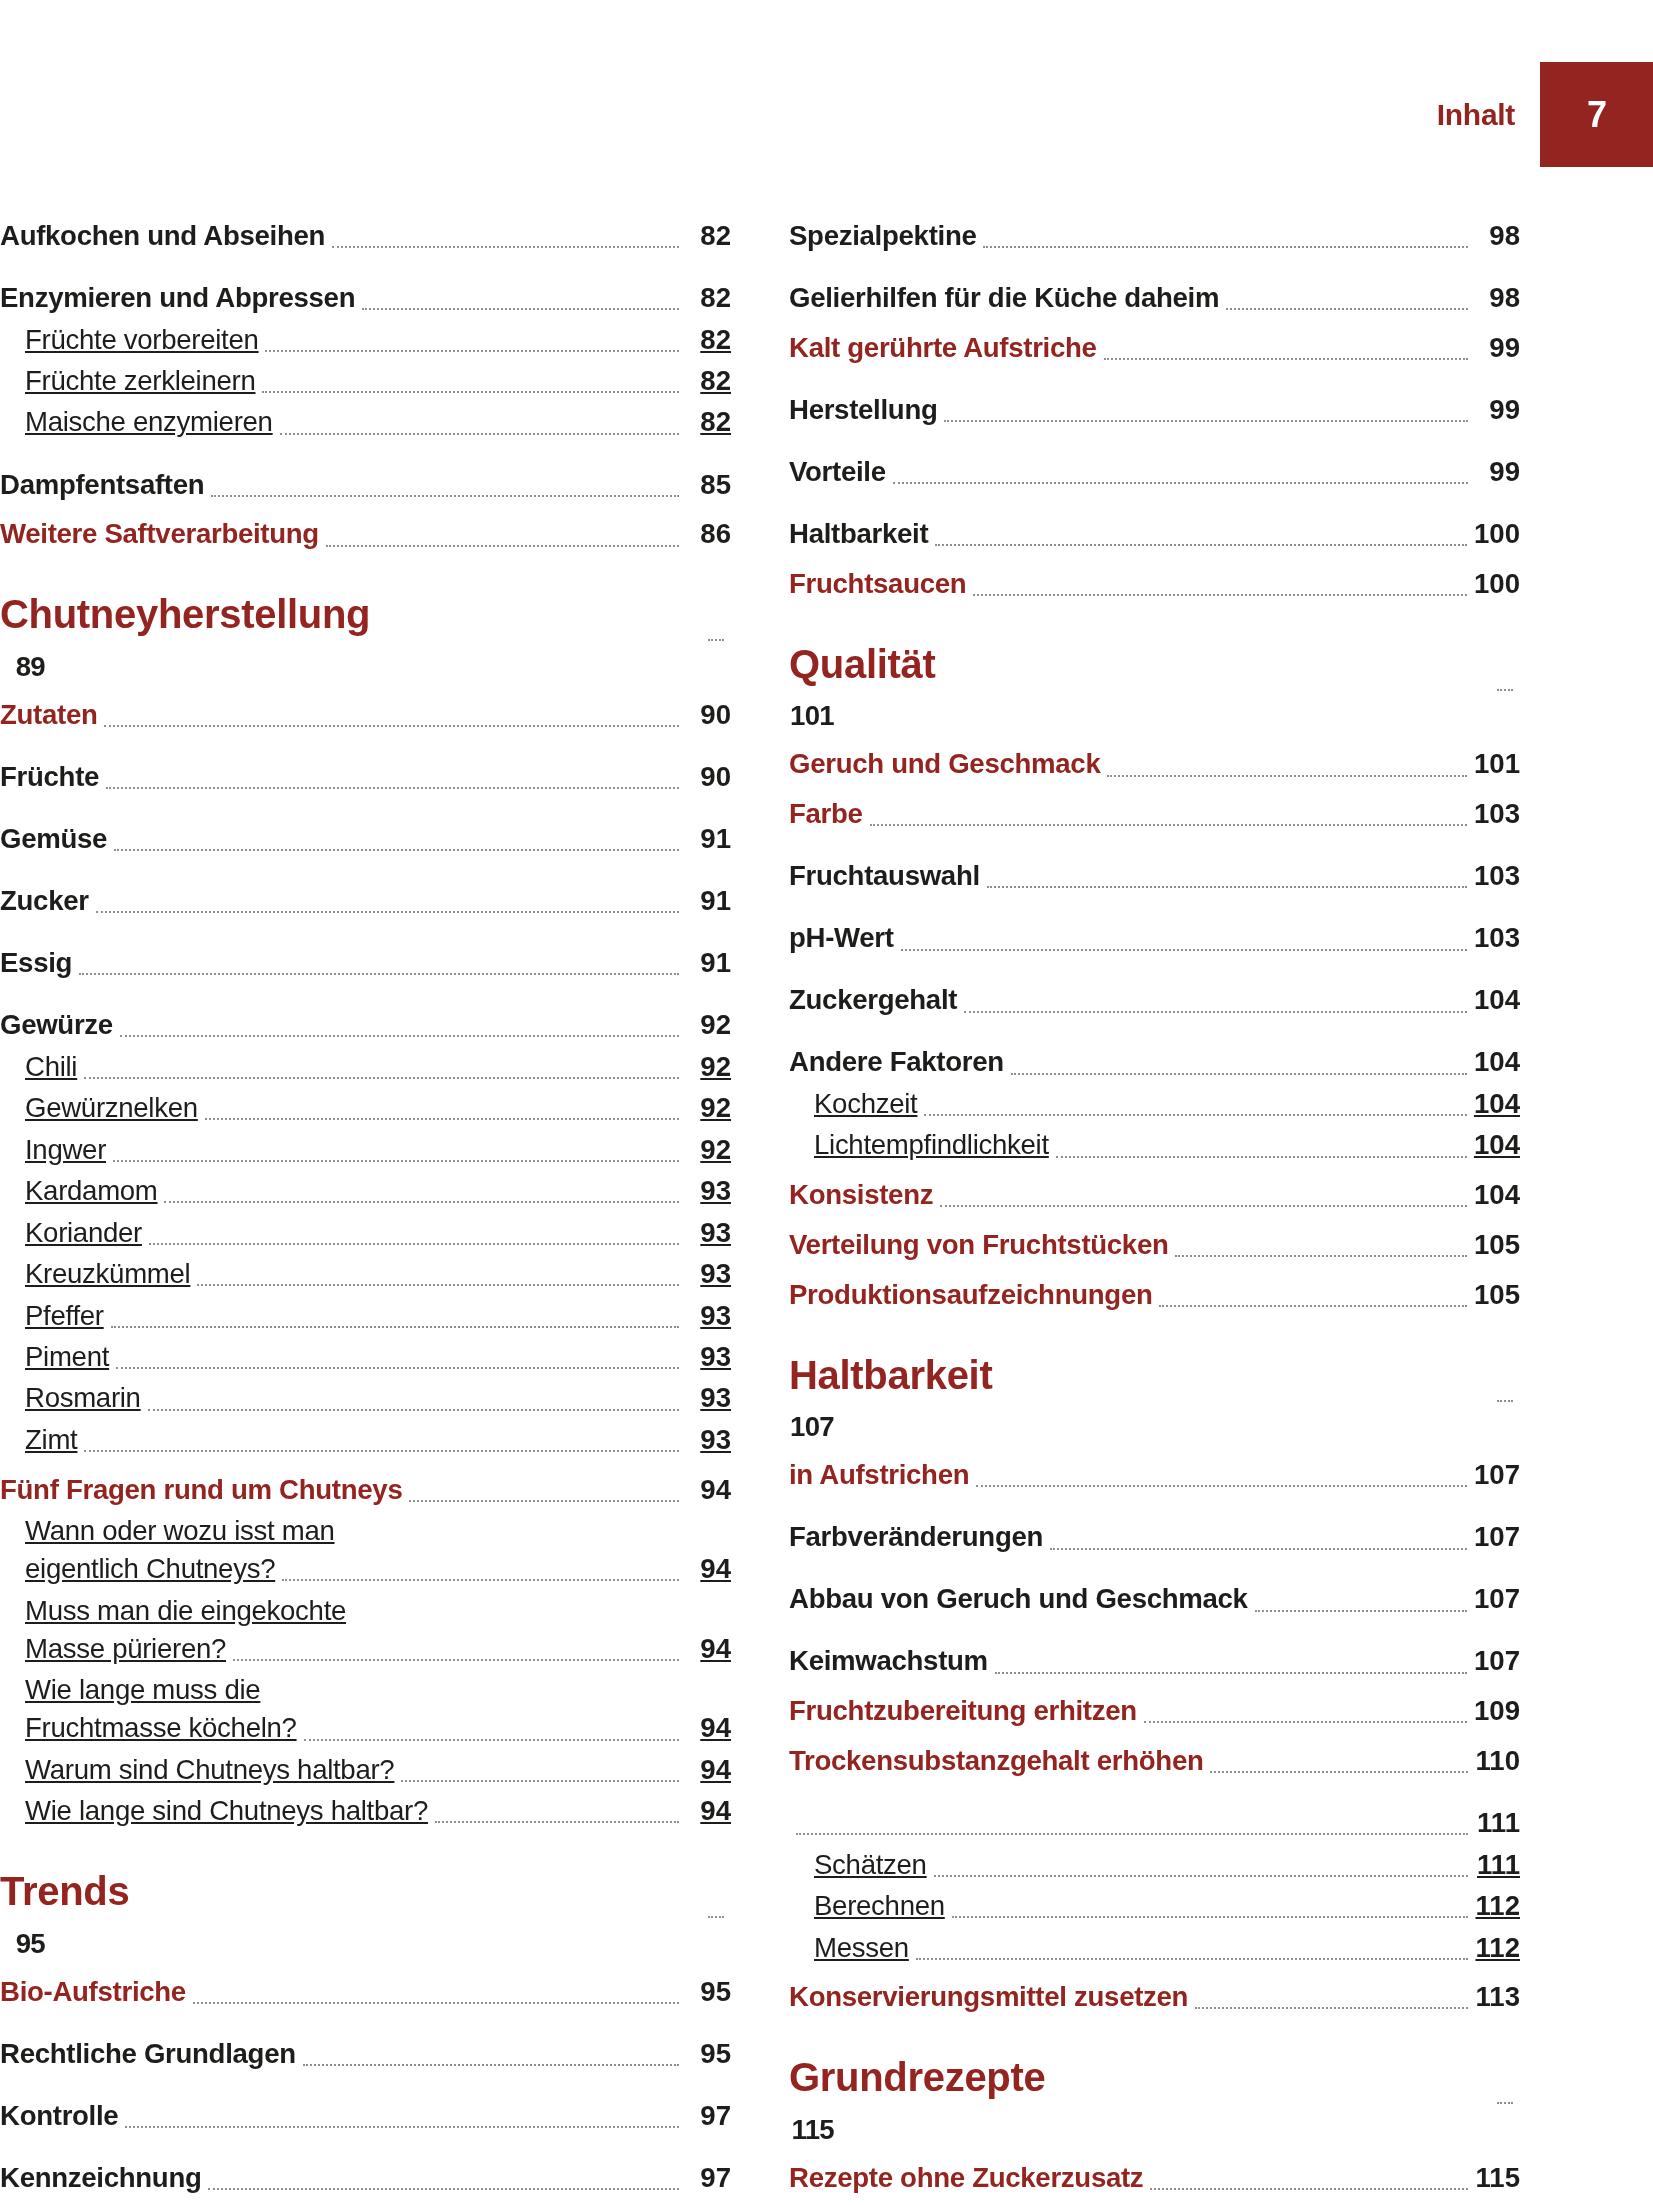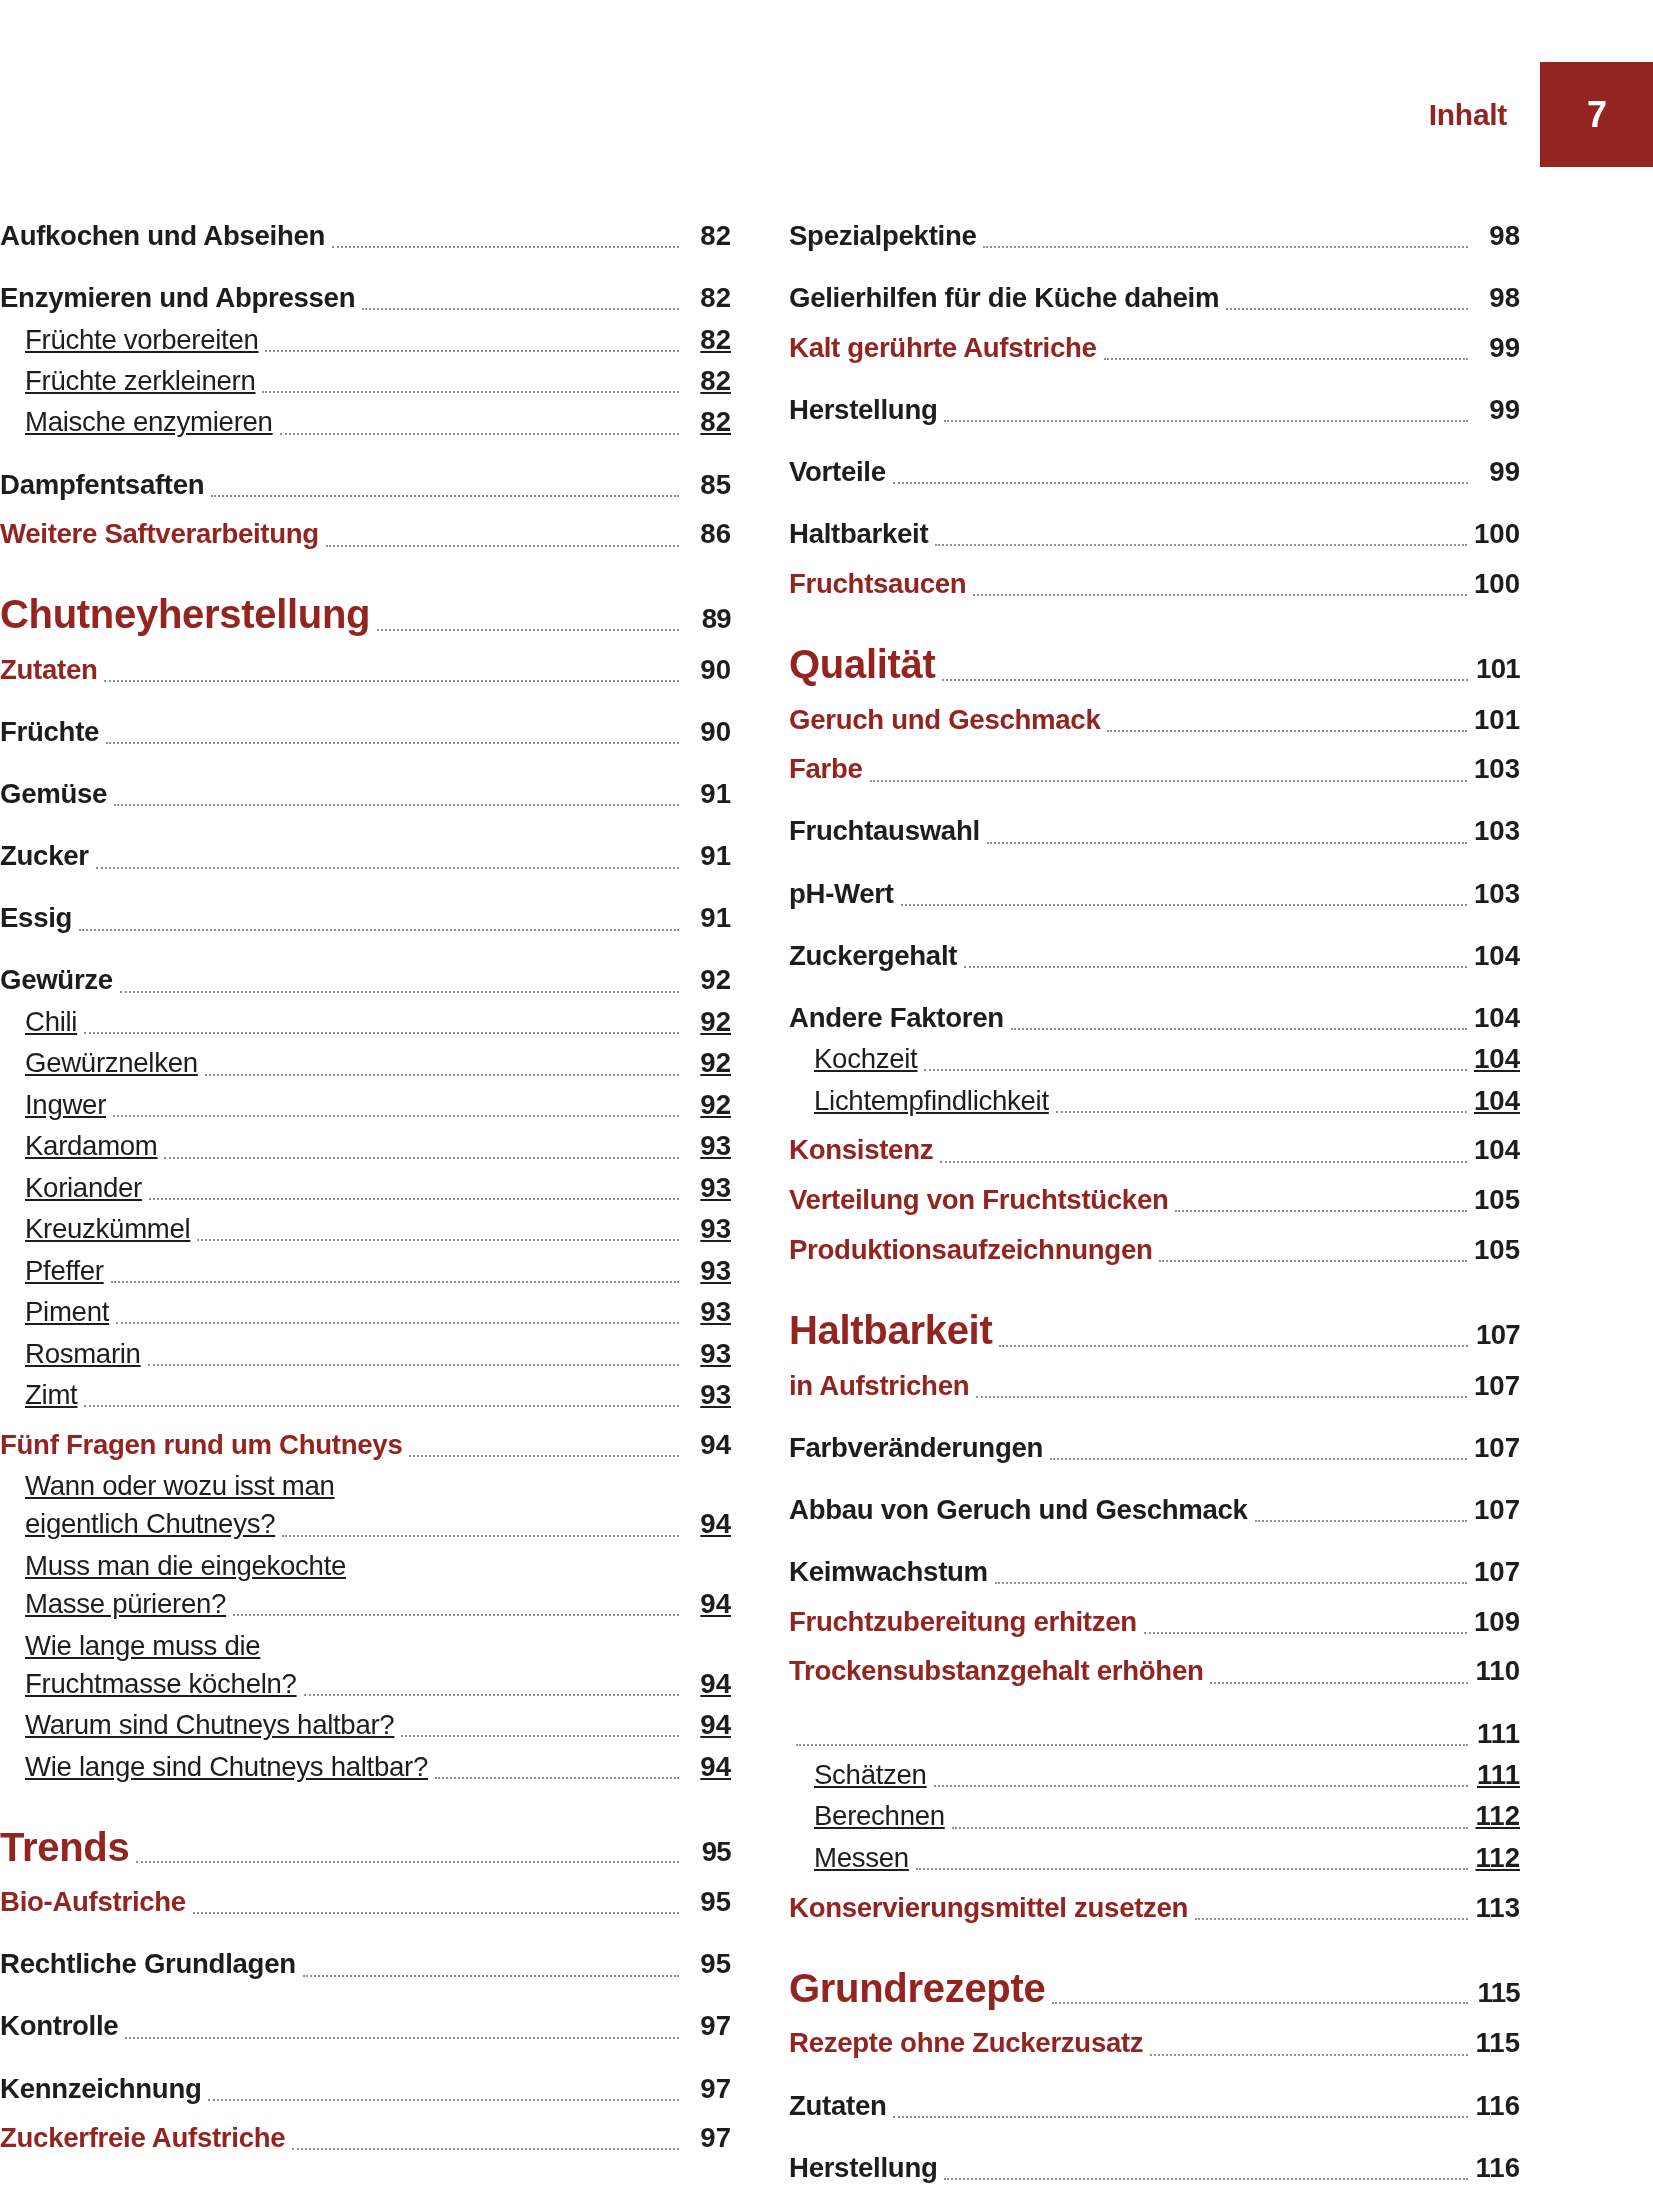--- a/index.html
+++ b/index.html
@@ -12,21 +12,21 @@
     height: 2205px;
     font-family: "Liberation Sans", sans-serif;
     color: #1d1d1b;
     position: relative;
     overflow: hidden;
   }
   .page-header {
     display: flex;
     justify-content: flex-end;
     align-items: center;
-    gap: 33px;
+    gap: 25px;
     padding-top: 62px;
   }
   .header-title {
     font-size: 30px;
     font-weight: 700;
     color: #942420;
     letter-spacing: -0.3px;
   }
   .page-number-box {
     width: 114px;
@@ -93,21 +93,21 @@
     text-decoration: underline;
   }
   .style-h1 {
     font-size: 40px;
     font-weight: 700;
     color: #942420;
     margin-top: 36px;
     margin-bottom: 8.3px;
     letter-spacing: -0.7px;
   }
-  .style-h1 .toc-line { line-height: 1.25; }
+  .style-h1 .toc-line { line-height: 1.25; flex-direction: column; }
   .style-h1 .leader { margin-bottom: 8.3px; }
 </style>
 </head>
 <body>
 
 <div class="page">
 
   <header class="page-header">
     <span class="header-title">Inhalt</span>
     <div class="page-number-box">

